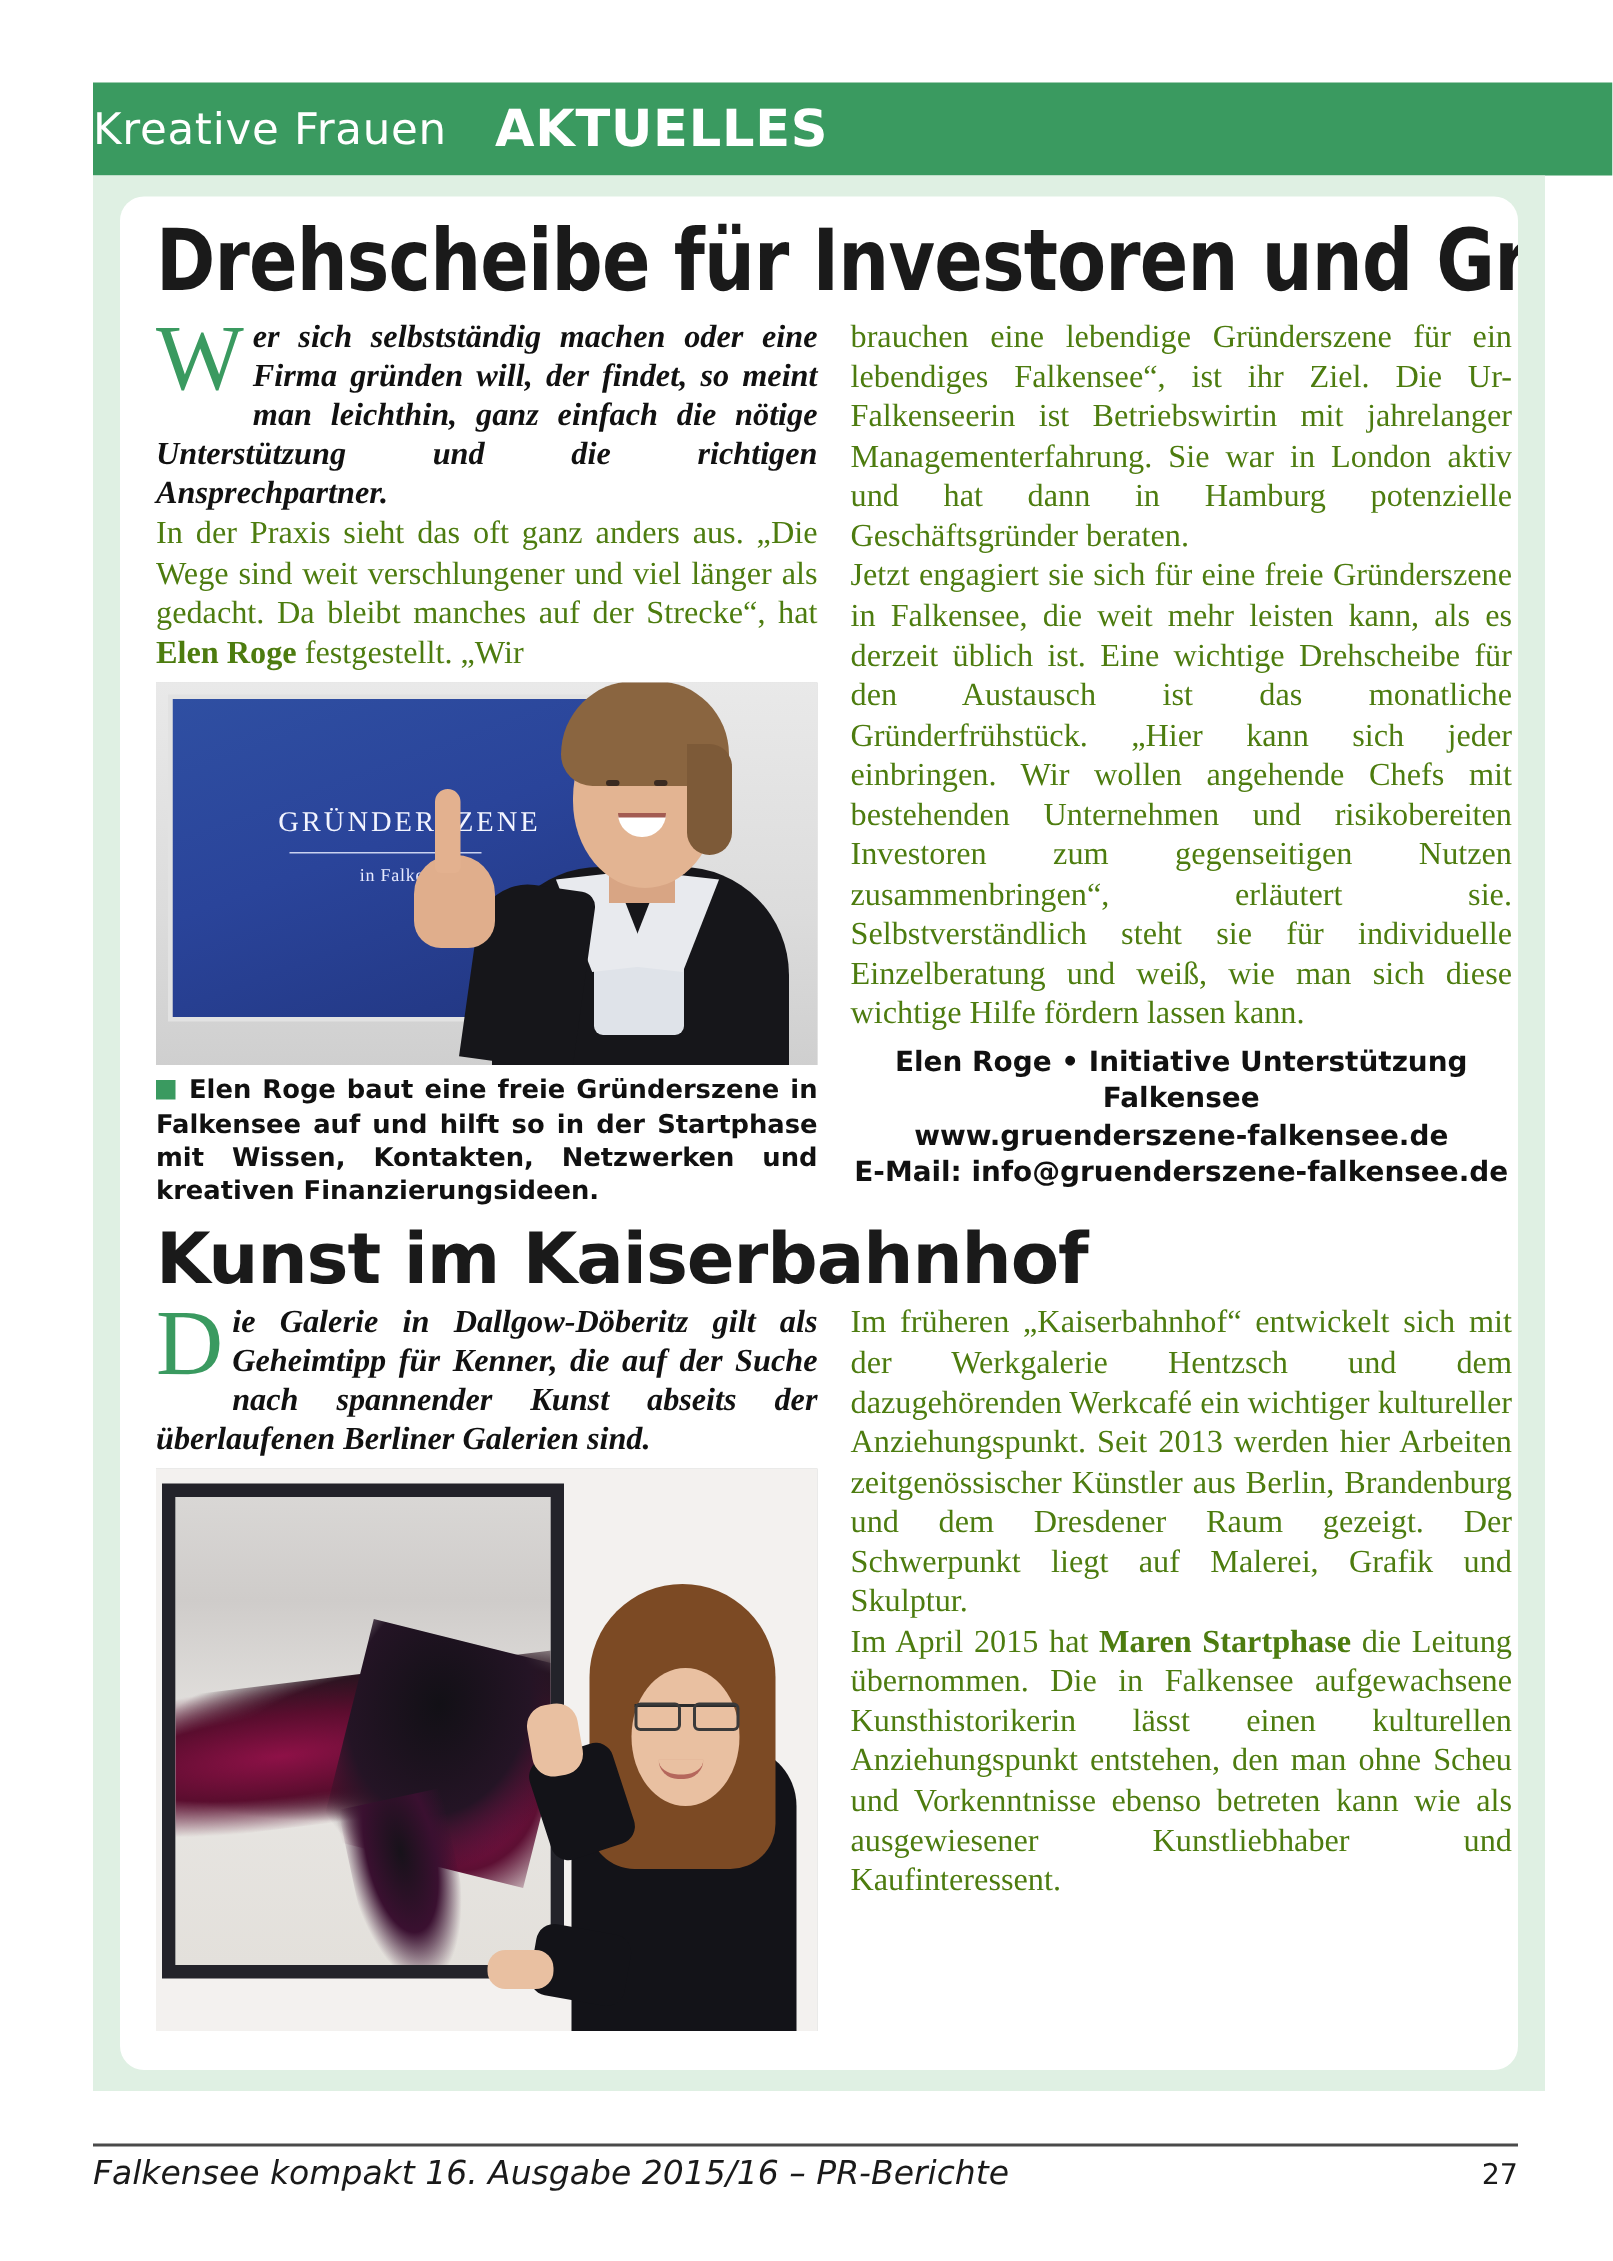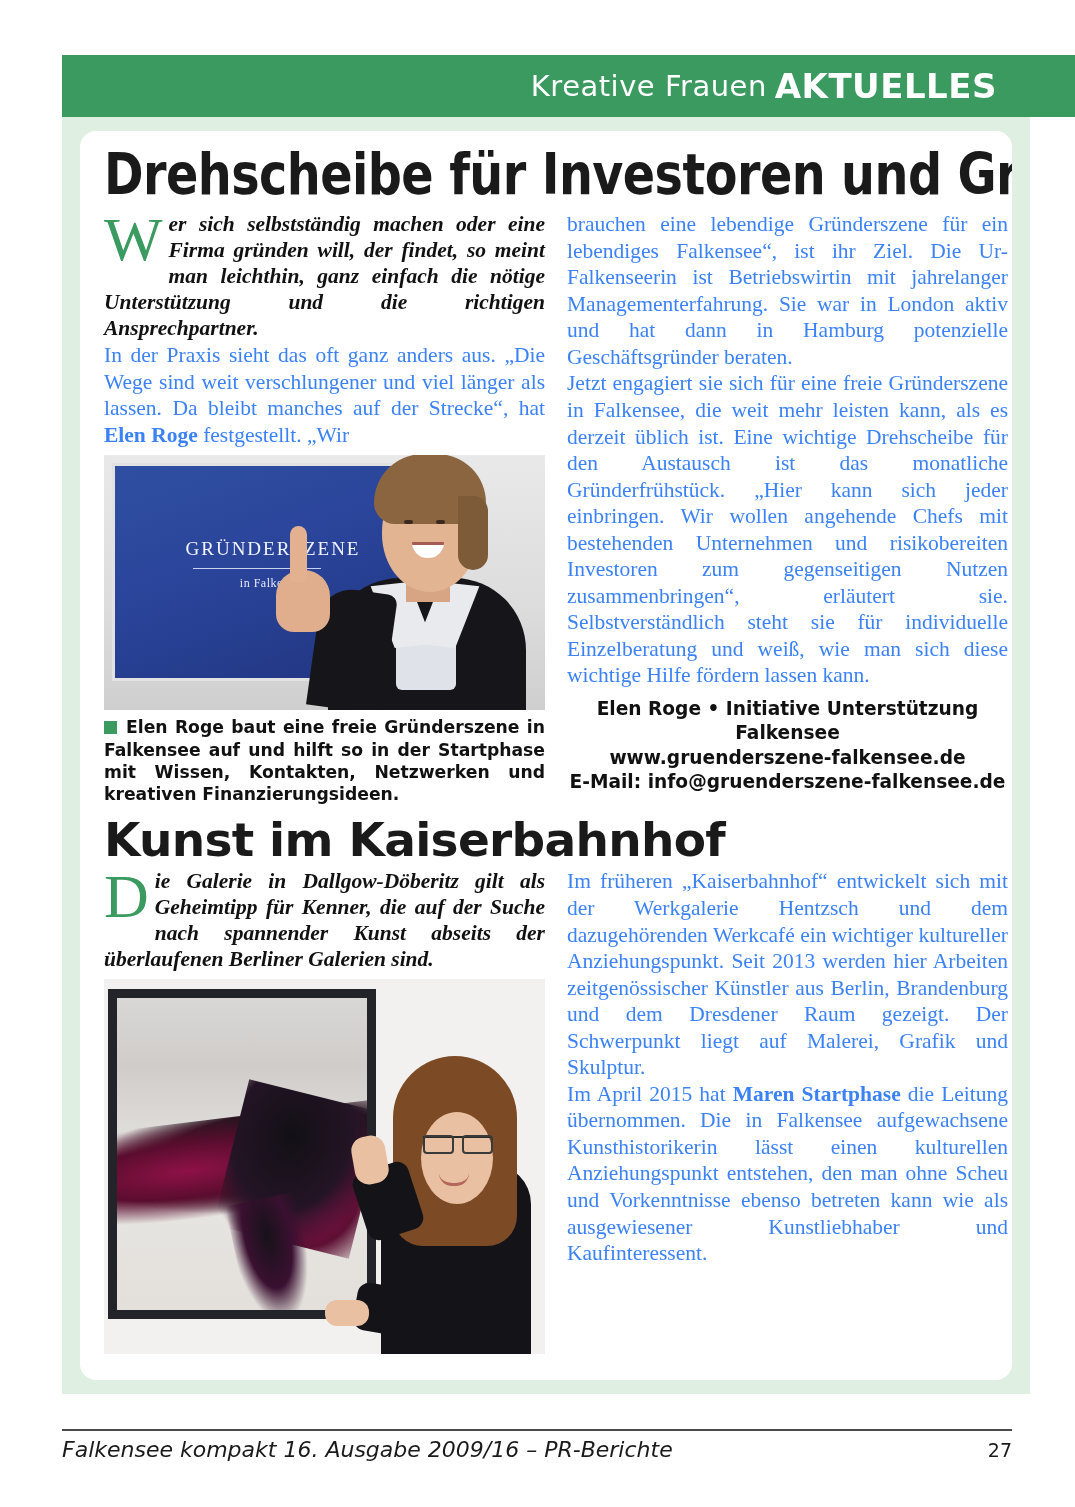--- a/index.html
+++ b/index.html
@@ -26,23 +26,23 @@
   
   .header-bar {
     position: absolute;
     left: 62px;
     top: 55px;
     width: 1013px;
     height: 62px;
     background: #3a9a60;
     display: flex;
     align-items: center;
-    justify-content: flex-end;
     box-sizing: border-box;
     padding-right: 78px;
+    gap: 24px;
   }
   .header-sub {
     font-family: "DejaVu Sans", sans-serif;
     font-size: 29px;
     color: #ffffff;
     letter-spacing: 0.5px;
     font-weight: 400;
   }
   .header-main {
     font-family: "DejaVu Sans", sans-serif;
@@ -131,21 +131,21 @@
     line-height: 0.78;
     color: #3a9a60;
     padding: 4px 4px 0 0;
     margin-right: 2px;
   }
 
   .body-text {
     font-family: "Liberation Serif", serif;
     font-size: 21.5px;
     line-height: 1.235;
-    color: #3b82f6;
+    color: #4d7c0f;
     text-align: justify;
     margin: 0;
     hyphens: manual;
   }
   .body-text b { font-weight: bold; }
 
   
   .photo {
     position: relative;
     width: 100%;
@@ -403,21 +403,21 @@
     <div>
 
       <div class="headline-1">Drehscheibe für Investoren und Gründer</div>
 
       <div class="cols">
 
         <div class="col">
 
           <p class="lead"><span class="dropcap">W</span><span>er sich selbstständig machen oder eine Firma gründen will, der findet, so meint man leichthin, ganz einfach die nötige Unterstützung und die richtigen Ansprechpartner.</span></p>
 
-          <p class="body-text"><span>In der Praxis sieht das oft ganz anders aus. „Die Wege sind weit verschlungener und viel länger als lassen. Da bleibt manches auf der Strecke“, hat </span><b>Elen Roge</b><span> festgestellt. „Wir</span></p>
+          <p class="body-text"><span>In der Praxis sieht das oft ganz anders aus. „Die Wege sind weit verschlungener und viel länger als gedacht. Da bleibt manches auf der Strecke“, hat </span><b>Elen Roge</b><span> festgestellt. „Wir</span></p>
 
           <div class="photo photo-1">
             <div class="ph1-bg"></div>
             <div class="ph1-screen">
               <div class="ph1-title">GRÜNDERSZENE</div>
               <div class="ph1-rule"></div>
               <div class="ph1-sub">in Falkensee</div>
             </div>
             <div class="ph1-person">
               <div class="ph1-torso"></div>
@@ -497,17 +497,17 @@
 
         </div>
 
       </div>
     </div>
 
   </div>
 
   <div class="footer-rule"></div>
   <div class="footer">
-    <span>Falkensee kompakt 16. Ausgabe 2009/16 – PR-Berichte</span>
+    <span>Falkensee kompakt 16. Ausgabe 2015/16 – PR-Berichte</span>
     <span class="footer-page">27</span>
   </div>
 
 </div>
 
 </body></html>

